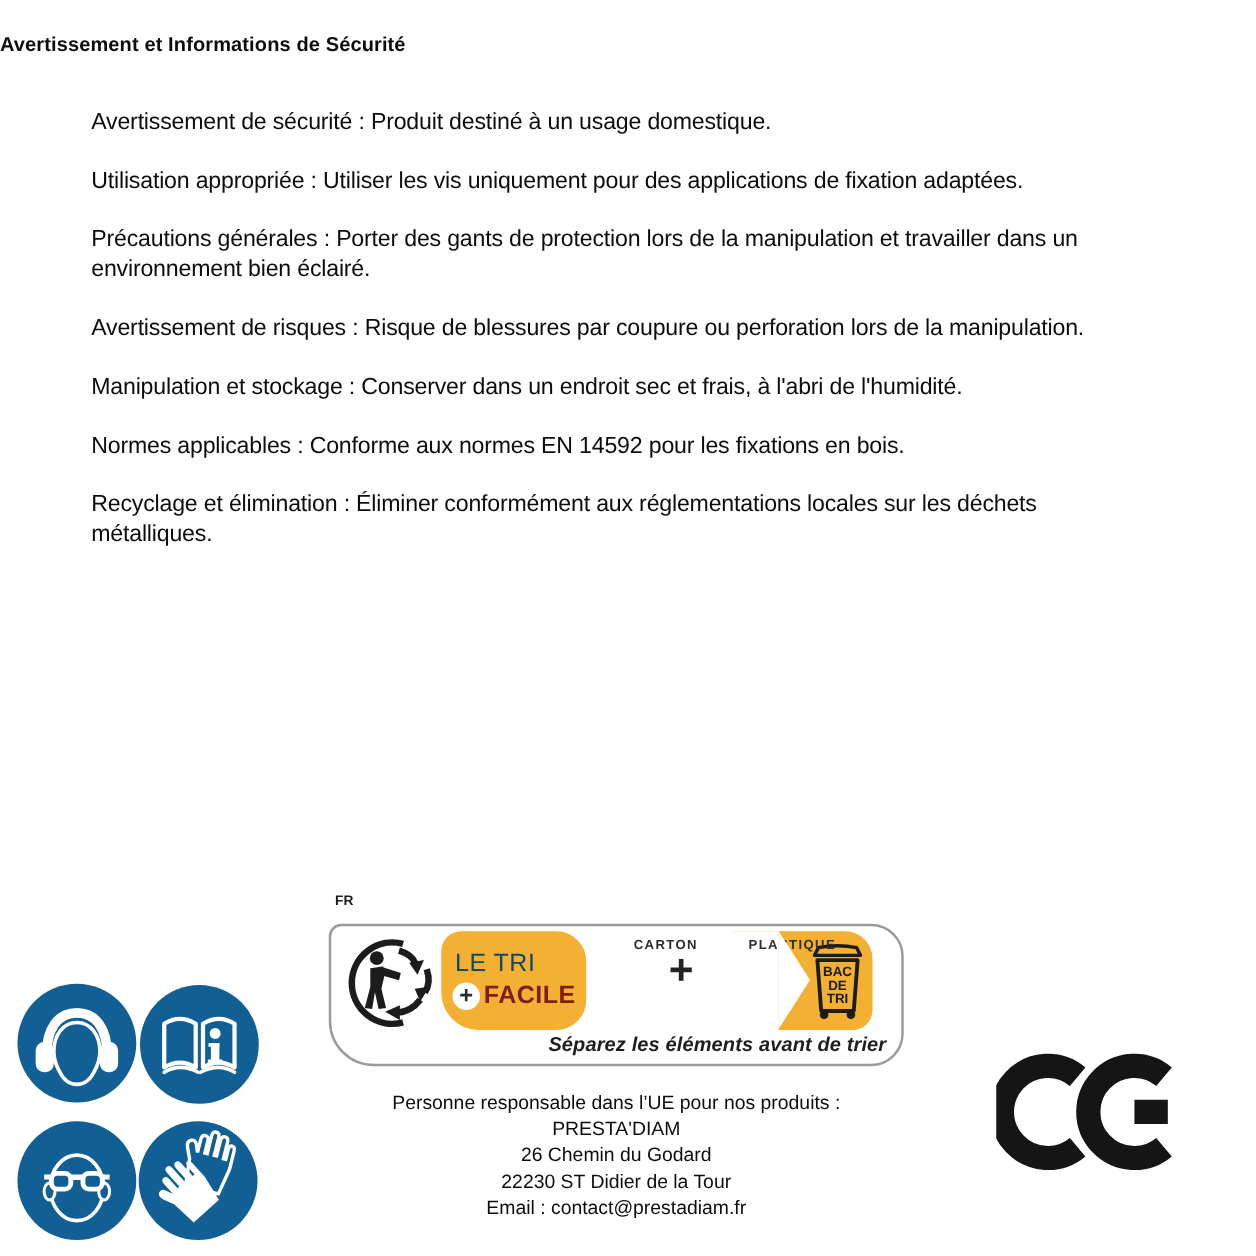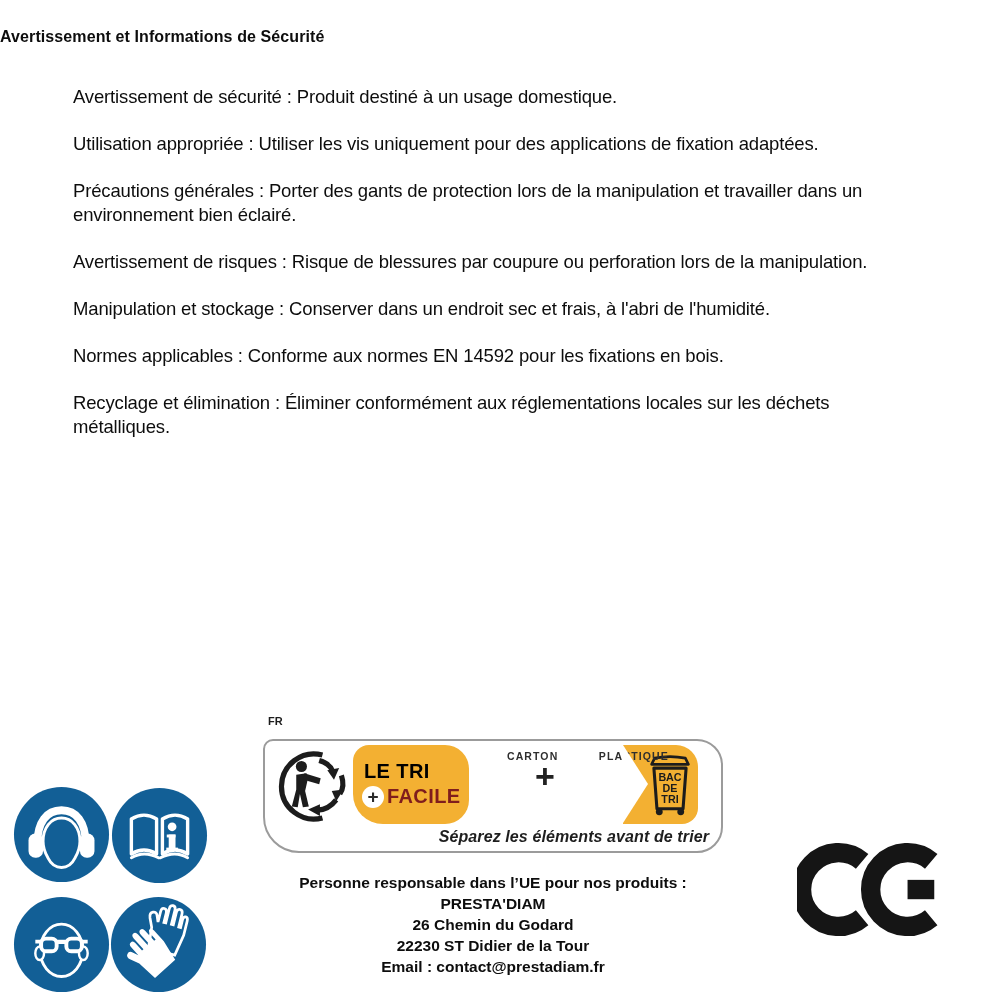--- a/index.html
+++ b/index.html
@@ -53,38 +53,38 @@
   }
   .mat-plus{
     font-size:34px;font-weight:800;color:#222;line-height:54px;height:54px;
     margin:0 -2px;
   }
   .pill{
     position:absolute;left:0;top:0;width:116px;height:79px;background:#F3B032;
     border-radius:16px 24px 24px 30px;
   }
   .pill-l1{
-    position:absolute;left:11px;top:15px;font-size:20px;font-weight:700;
-    color:#000000;letter-spacing:.4px;
+    position:absolute;left:11px;top:15px;font-size:20px;font-weight:400;
+    color:#0c4a6e;letter-spacing:.4px;
   }
   .pill-l2{position:absolute;left:9px;top:40px;display:flex;align-items:center;gap:3px;}
   .plus-circle{
     width:22px;height:22px;border-radius:50%;background:#fff;color:#2b2b2b;
     font-size:19px;font-weight:800;line-height:22px;text-align:center;flex:0 0 auto;
   }
   .pill-l2-txt{font-size:20px;font-weight:800;color:#7f1d1d;letter-spacing:.4px;}
   .bin{position:absolute;right:5px;top:8px;width:46px;height:64px;}
   .separez{
     position:absolute;right:12px;top:87px;font-size:16px;font-style:italic;
     font-weight:bold;color:#1e1e1e;letter-spacing:.1px;white-space:nowrap;text-align:right;
   }
   
   .company{
     left:263px;top:872px;width:460px;text-align:center;
-    font-size:15.5px;font-weight:bold;line-height:21px;color:#0d0d0d;
+    font-size:15.5px;font-weight:normal;line-height:21px;color:#0d0d0d;
   }
   
   .ce-mark{left:797px;top:840px;width:152px;height:100px;}
 </style>
 </head>
 <body>
 
 <div class="abs doc-title">Avertissement et Informations de Sécurité</div>
 
 <div class="abs doc-body">

